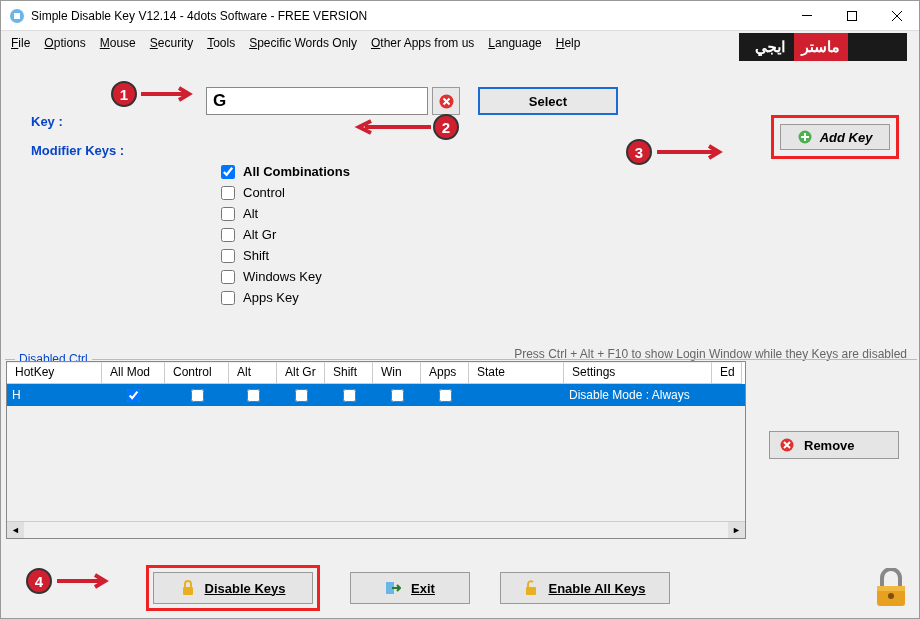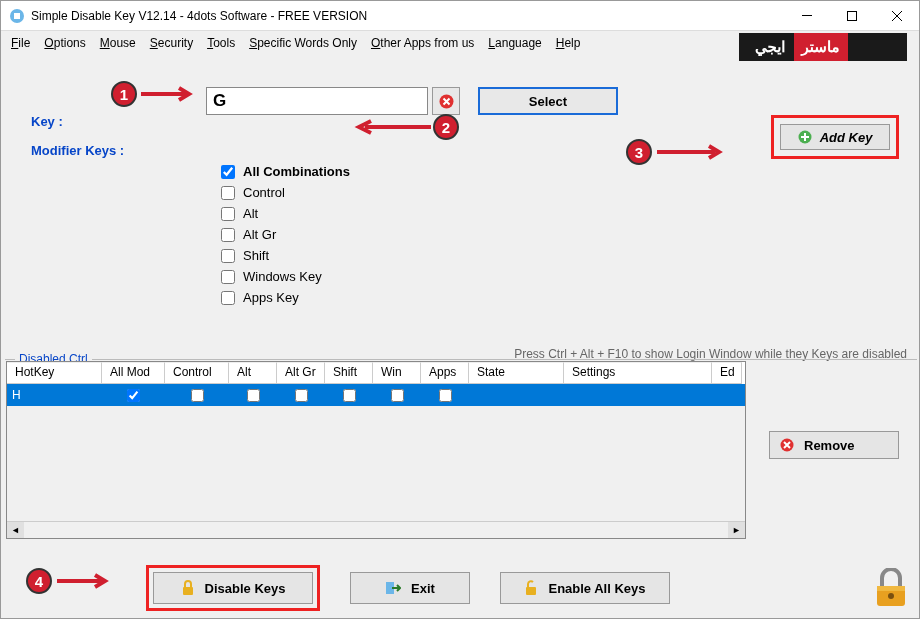--- a/index.html
+++ b/index.html
@@ -47,21 +47,21 @@
     .table-row { display: flex; height: 22px; background: #0078d7; color: #fff; }
     .td { font-size: 12px; padding: 2px 5px; display: flex; align-items: center; justify-content: flex-start; overflow: hidden; white-space: nowrap; }
     .td.center { justify-content: center; }
     .td input { pointer-events: none; }
     
     .scrollbar-h { position: absolute; bottom: 0; left: 0; right: 0; height: 17px; background: #f0f0f0; border-top: 1px solid #ccc; display: flex; justify-content: space-between; }
     .scroll-arrow { width: 17px; height: 16px; background: #e0e0e0; display: flex; align-items: center; justify-content: center; font-size: 9px; cursor: pointer; }
     
     .remove-btn { position: absolute; right: 20px; top: 430px; width: 130px; height: 28px; background: #e5e5e5; border: 1px solid #999; font-size: 13px; font-weight: bold; display: flex; align-items: center; gap: 10px; padding-left: 10px; cursor: pointer; }
     
-    .bottom-bar { position: absolute; bottom: 10px; left: 0; right: 0; height: 40px; display: flex; align-items: center; padding-left: 20px; gap: 30px; }
+    .bottom-bar { position: absolute; bottom: 10px; left: 0; right: 0; height: 40px; display: flex; align-items: center; padding-left: 20px; gap: 30px; text-decoration: underline; }
     .disable-wrap { border: 3px solid #e22; padding: 4px; }
     .big-btn { height: 32px; background: #e5e5e5; border: 1px solid #999; font-size: 13px; font-weight: bold; display: flex; align-items: center; justify-content: center; gap: 10px; cursor: pointer; padding: 0 18px; }
     .disable-btn { width: 160px; }
     .exit-btn { width: 120px; }
     .enable-btn { width: 170px; }
     
     .padlock-corner { position: absolute; right: 10px; bottom: 10px; }
     
     .circle-num { width: 26px; height: 26px; border-radius: 50%; background: #d01f2f; border: 2px solid #333; color: #fff; font-weight: bold; font-size: 15px; display: flex; align-items: center; justify-content: center; position: absolute; z-index: 10; }
     .arrow-red { position: absolute; z-index: 9; }
@@ -213,20 +213,21 @@
     <div class="td col-shift center">
         <input type="checkbox" style="">
       </div>
     <div class="td col-win center">
         <input type="checkbox" style="">
       </div>
     <div class="td col-apps center">
         <input type="checkbox" style="">
       </div>
     <div class="td col-state"></div>
+    <div class="td col-settings">Disable Mode : Always</div>
     <div class="td col-edit"></div>
   </div>
   <div class="scrollbar-h">
     <div class="scroll-arrow">◄</div>
     <div class="scroll-arrow">►</div>
   </div>
 </div>
 
 <div class="remove-btn">
   <svg width="14" height="14">

